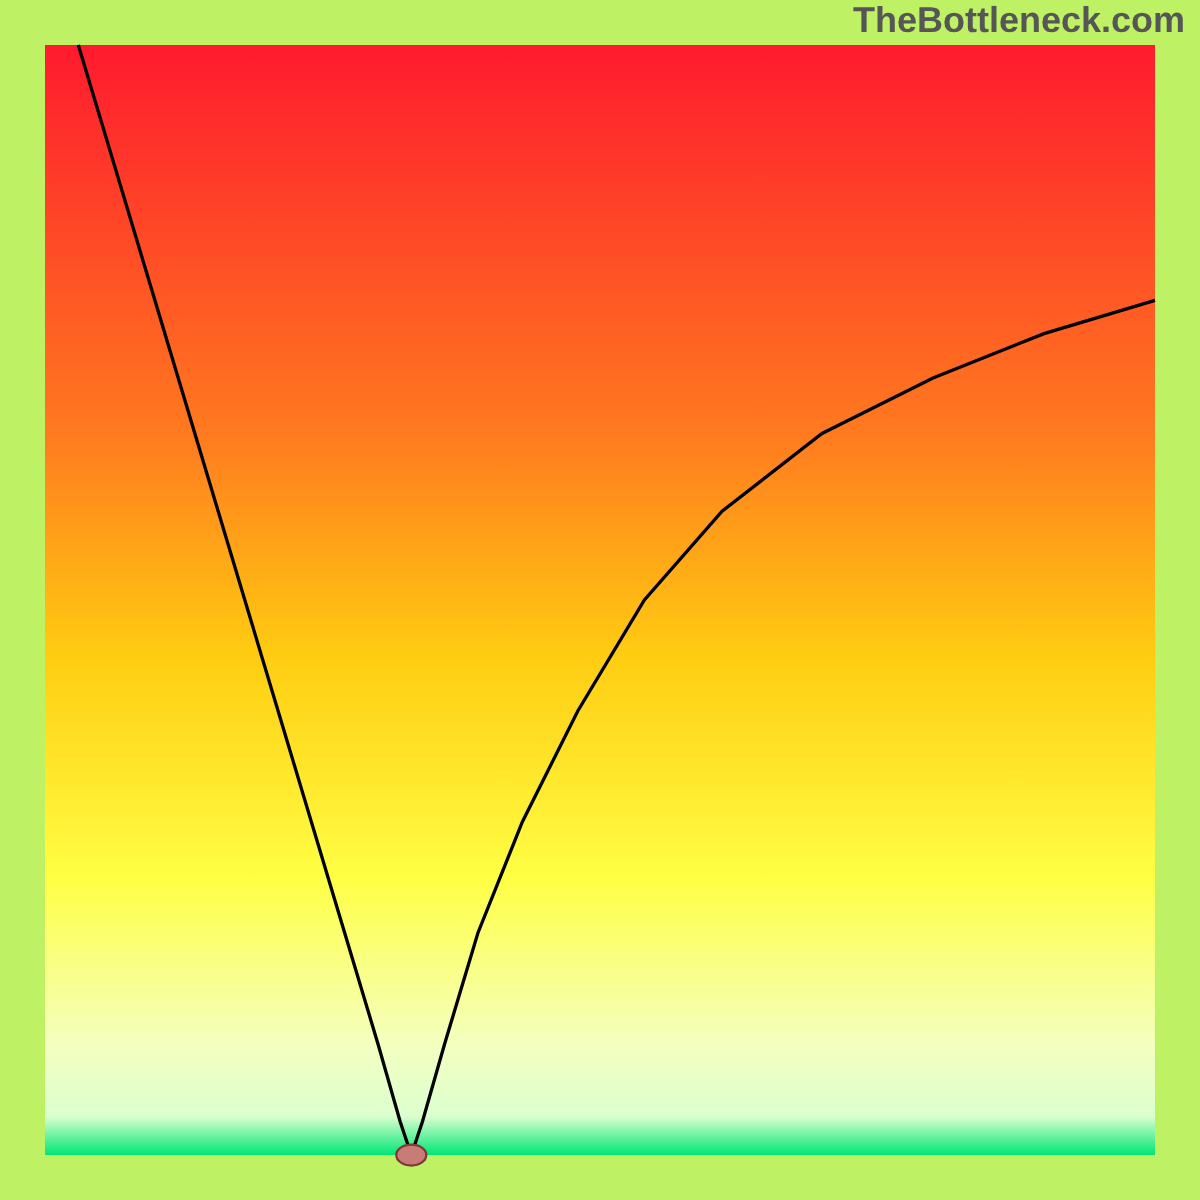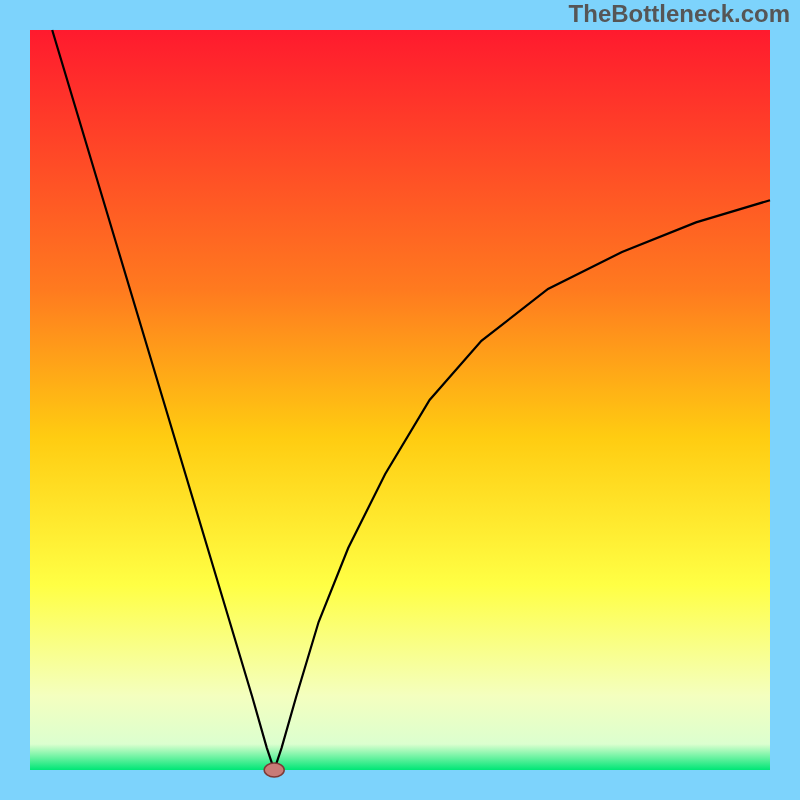--- a/index.html
+++ b/index.html
@@ -7,21 +7,21 @@
     padding: 0;
     width: 800px;
     height: 800px;
     background: #000;
     overflow: hidden;
   }
   .frame {
     position: relative;
     width: 800px;
     height: 800px;
-    background: #7dd3fc;
+    background: #bef264;
   }
   .watermark {
     position: absolute;
     top: 0;
     right: 10px;
     font-family: Arial, Helvetica, sans-serif;
     font-size: 24px;
     font-weight: bold;
     color: #565656;
     letter-spacing: 0;

